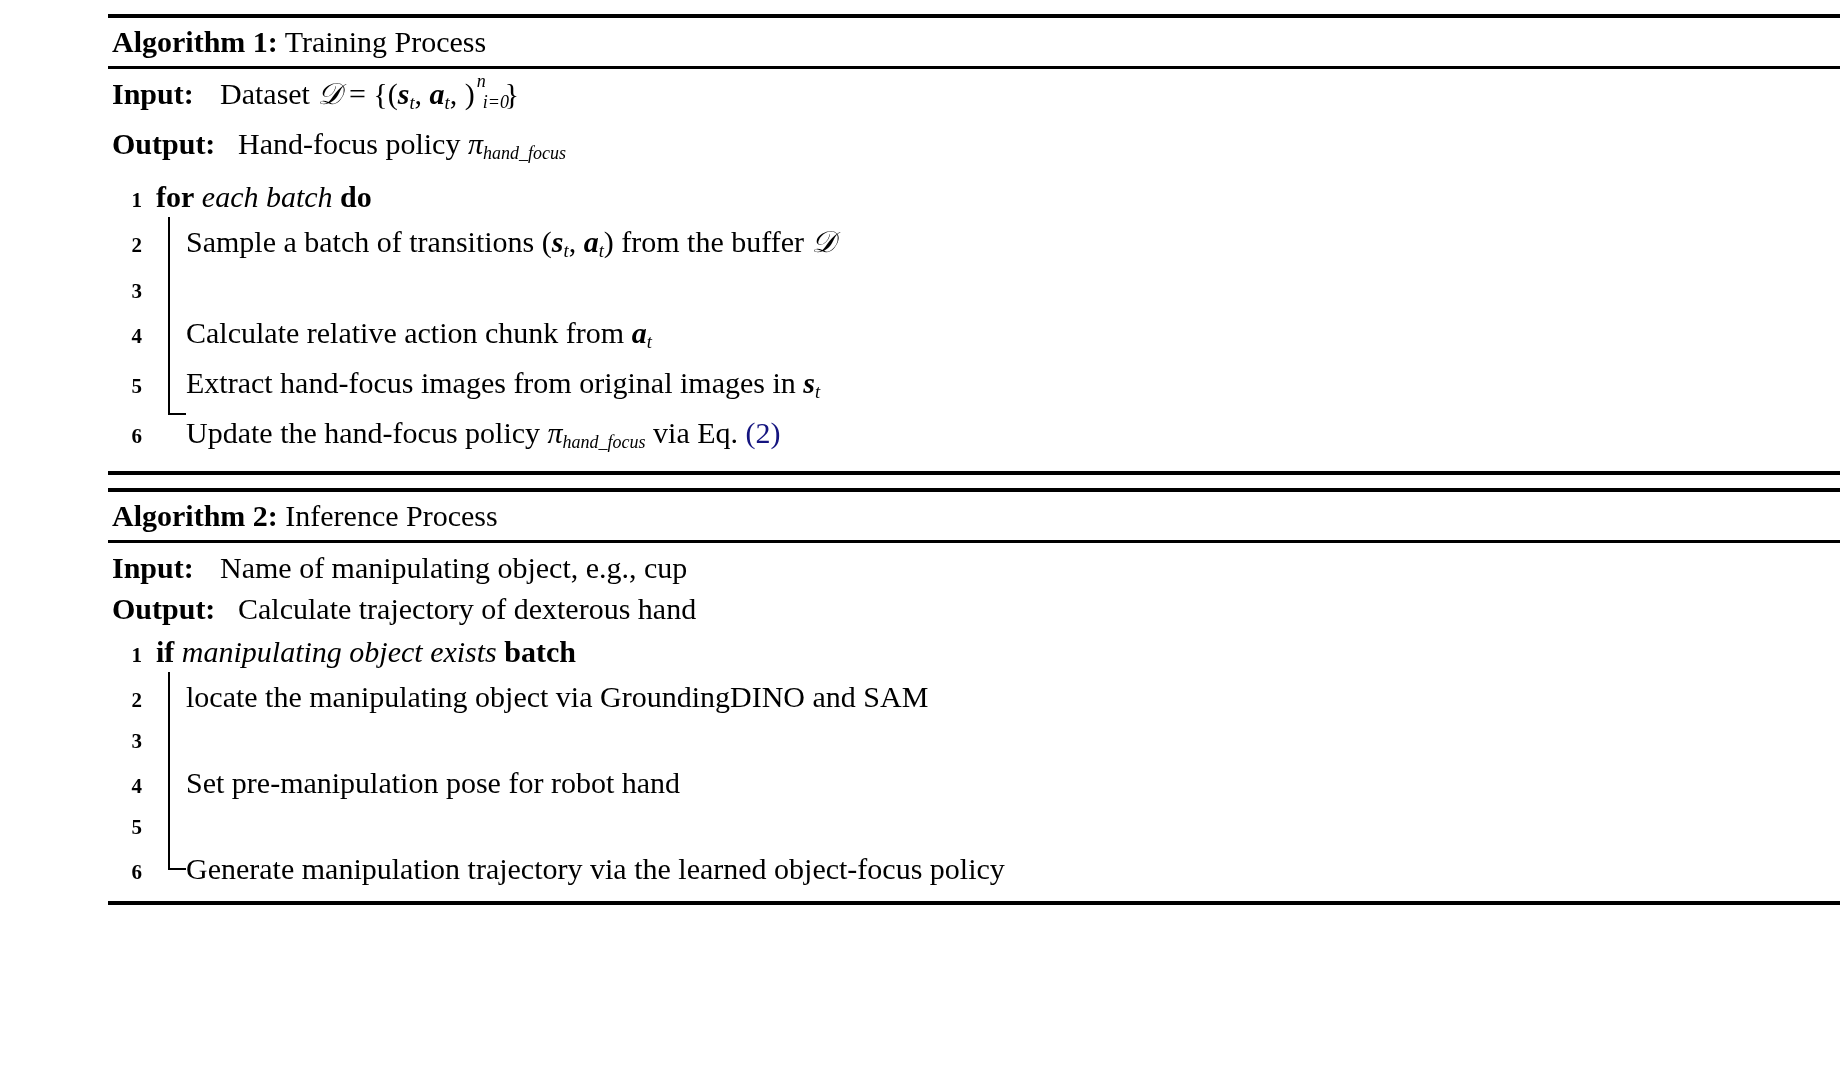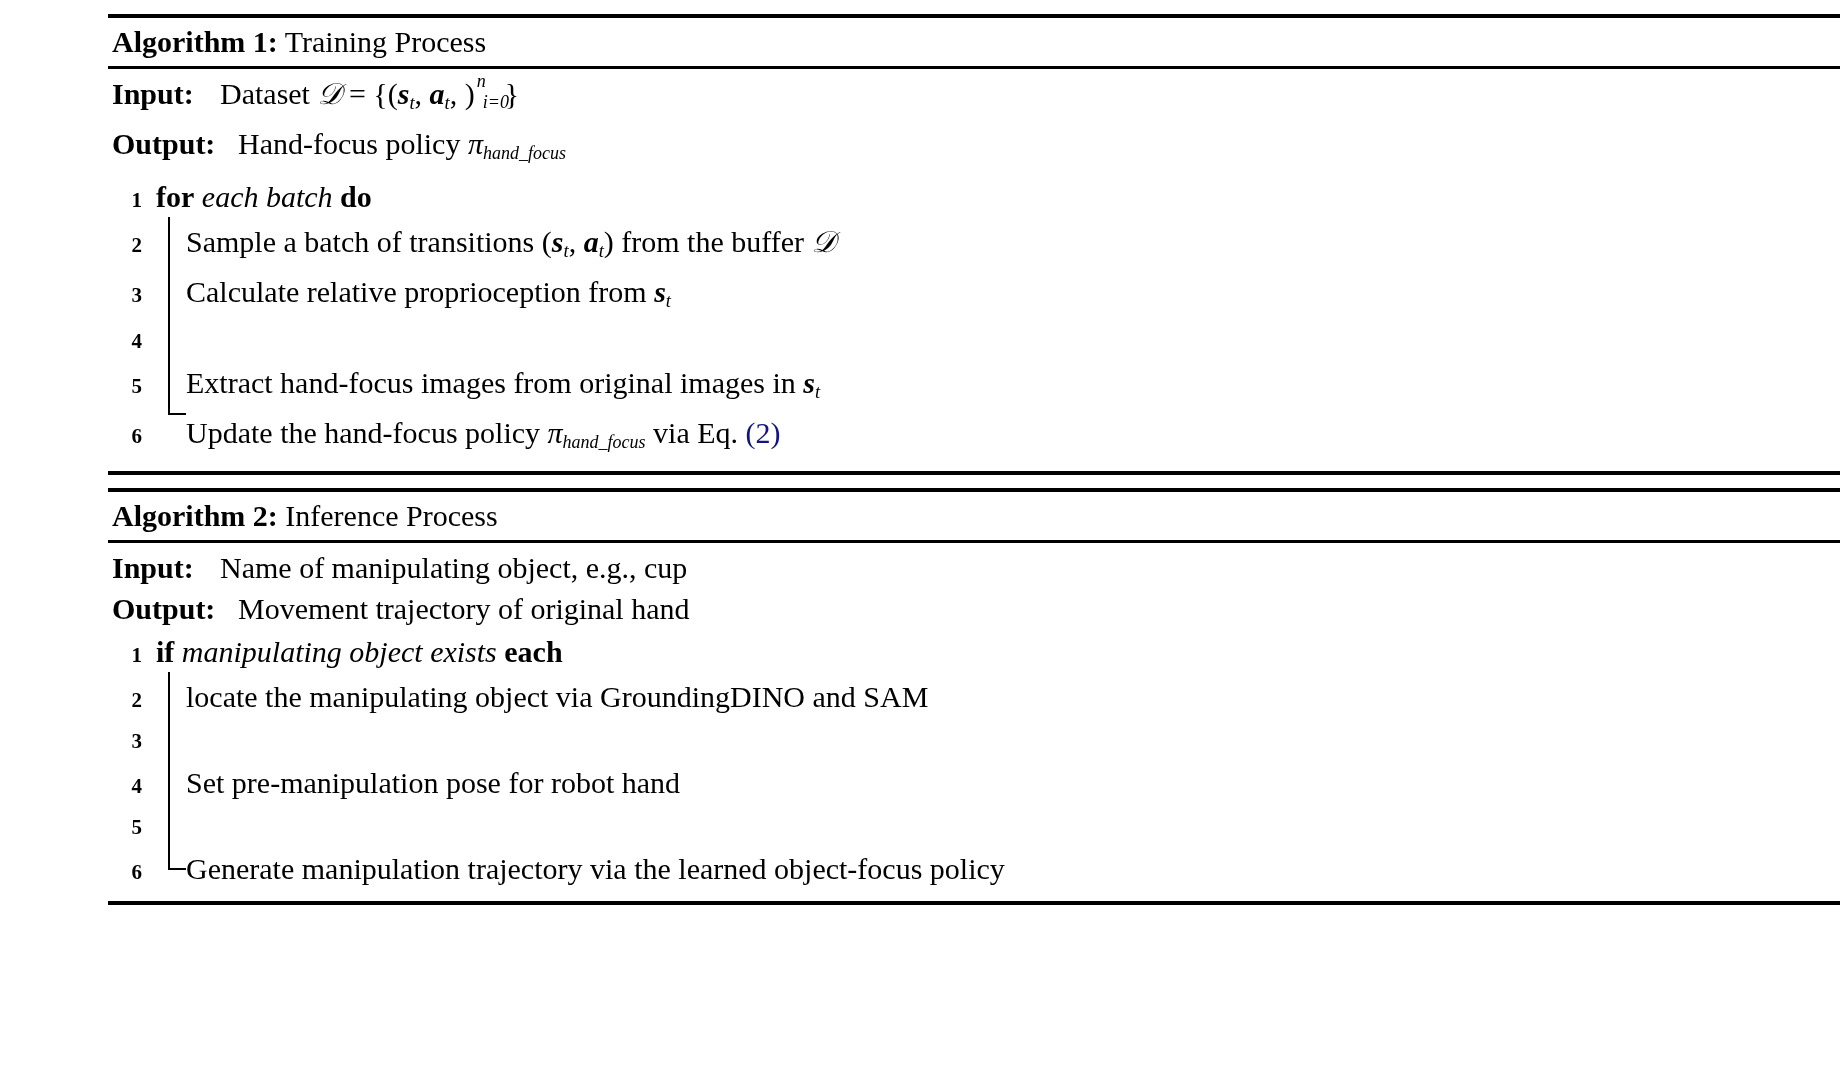--- a/index.html
+++ b/index.html
@@ -194,25 +194,25 @@
         <span class="step-body"><span class="kw">for</span> <span class="it">each batch</span> <span class="kw">do</span></span>
       </div>
 
       <div class="step lvl-1">
         <span class="step-num">2</span>
         <span class="step-body">Sample a batch of transitions <span class="up">(</span><span class="mb">s</span><sub class="sb">t</sub><span class="up">,</span>&nbsp;<span class="mb">a</span><sub class="sb">t</sub><span class="up">)</span> from the buffer <span class="cal">𝒟</span></span>
       </div>
 
       <div class="step lvl-1">
         <span class="step-num">3</span>
-        <span class="step-body">Calculate relative proprioception from <span class="mb">s</span><sub class="sb">t</sub></span>
       </div>
 
       <div class="step lvl-1">
         <span class="step-num">4</span>
+        <span class="step-body">Calculate relative action chunk from <span class="mb">a</span><sub class="sb">t</sub></span>
       </div>
 
       <div class="step lvl-1">
         <span class="step-num">5</span>
         <span class="step-body">Extract hand-focus images from original images in <span class="mb">s</span><sub class="sb">t</sub></span>
       </div>
 
       <div class="step lvl-1">
         <span class="step-num">6</span>
         <span class="step-body">Update the hand-focus policy <span class="m">π</span><span class="pisub">hand_focus</span> via Eq.&nbsp;<span class="eqref">(2)</span></span>
@@ -231,30 +231,30 @@
       <span class="alg-title">Inference Process</span>
     </div>
 
     <div class="rule-mid"></div>
 
     <div class="io-block">
       <div class="io-line">
         <span class="io-key k-in">Input:</span><span class="io-val">Name of manipulating object, e.g., cup</span>
       </div>
       <div class="io-line">
-        <span class="io-key k-out">Output:</span><span class="io-val">Movement trajectory of original hand</span>
+        <span class="io-key k-out">Output:</span><span class="io-val">Calculate trajectory of dexterous hand</span>
       </div>
     </div>
 
     <div class="steps">
       <div class="loop-bar" style="top:41px; height:198px;"></div>
 
       <div class="step lvl-0">
         <span class="step-num">1</span>
-        <span class="step-body"><span class="kw">if</span> <span class="it">manipulating object exists</span> <span class="kw">each</span></span>
+        <span class="step-body"><span class="kw">if</span> <span class="it">manipulating object exists</span> <span class="kw">batch</span></span>
       </div>
 
       <div class="step lvl-1">
         <span class="step-num">2</span>
         <span class="step-body">locate the manipulating object via GroundingDINO and SAM</span>
       </div>
 
       <div class="step lvl-1">
         <span class="step-num">3</span>
       </div>

